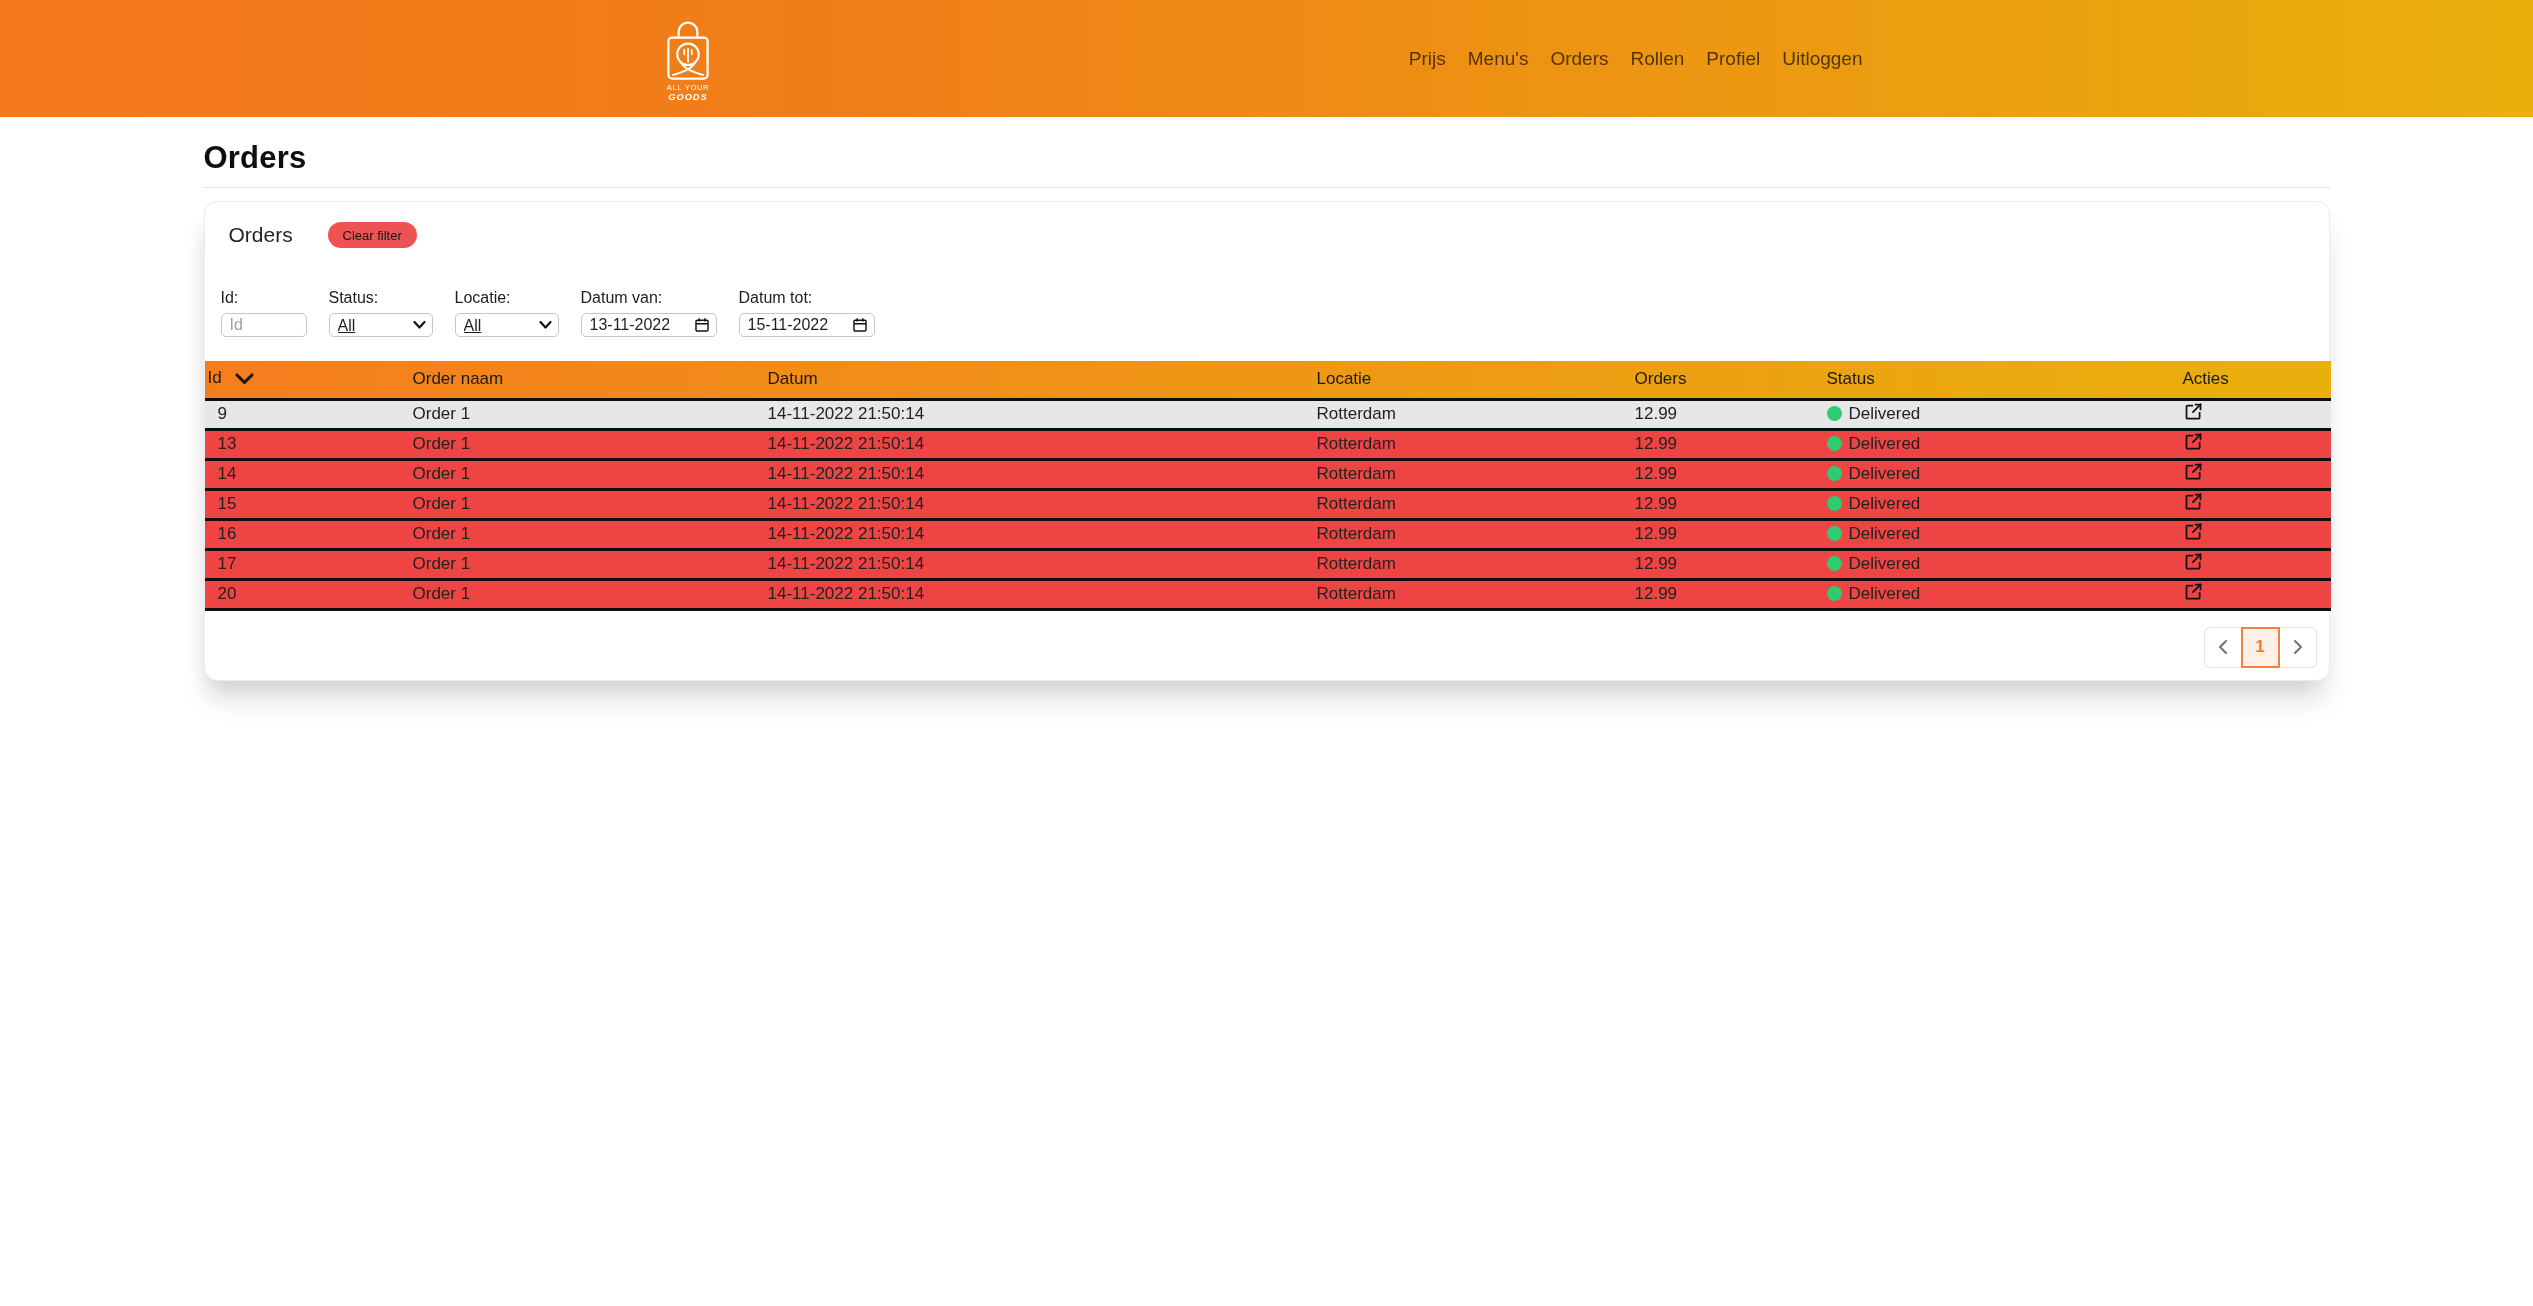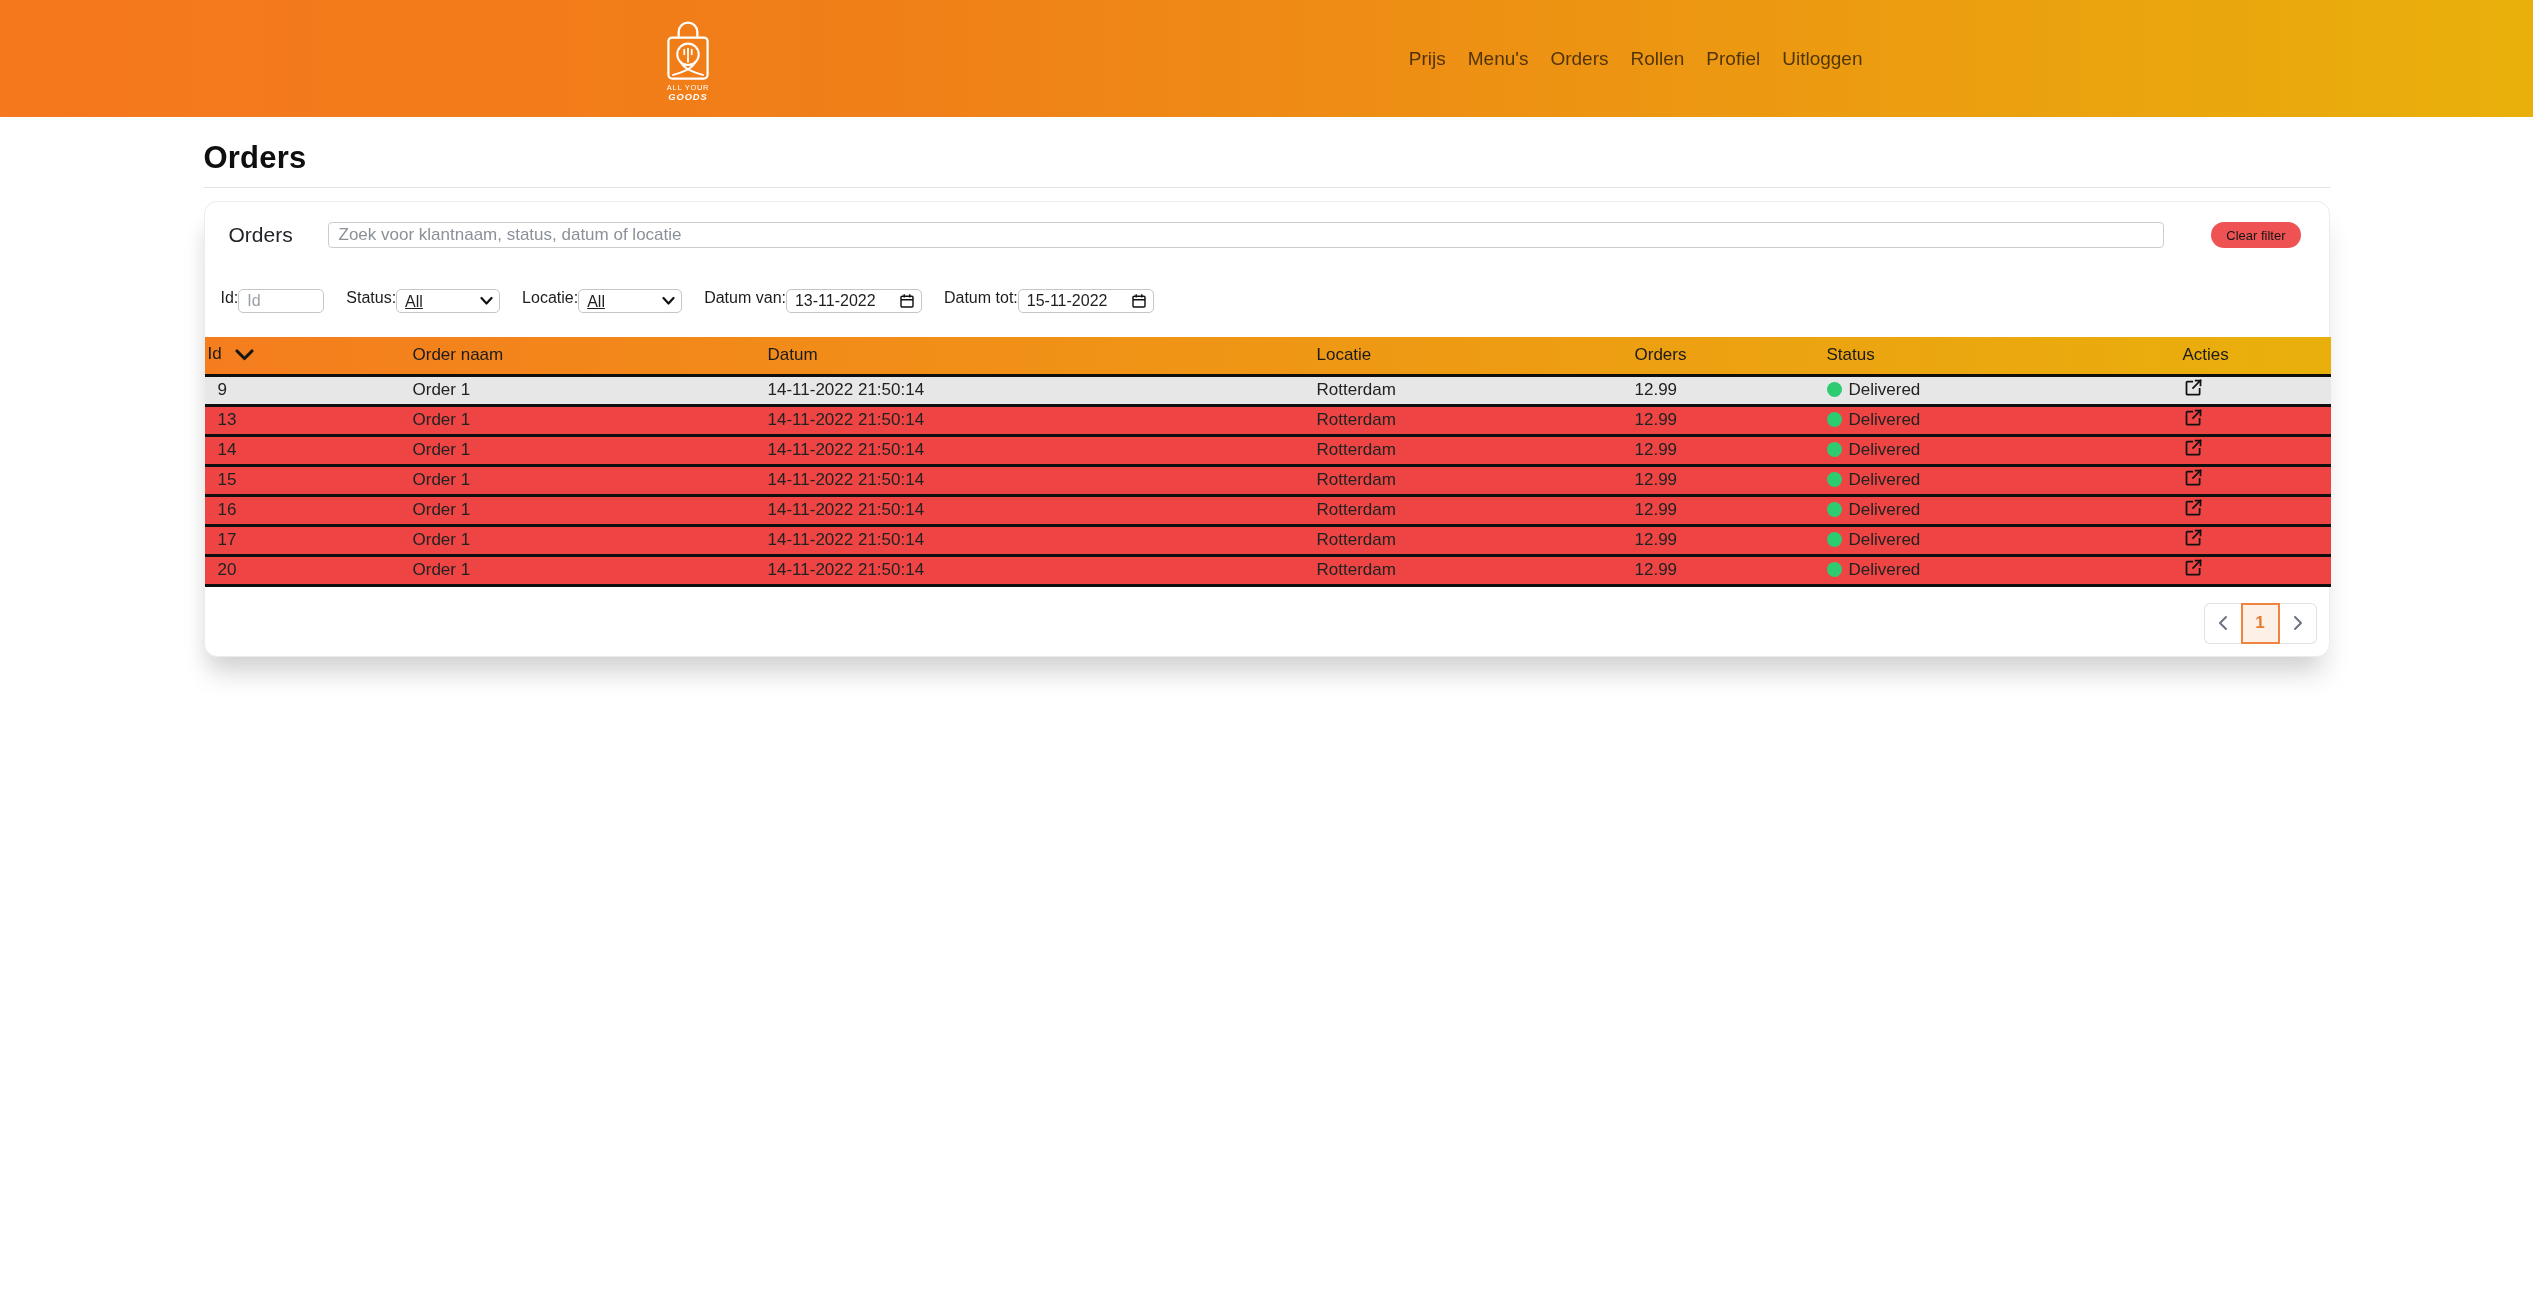--- a/index.html
+++ b/index.html
@@ -27,21 +27,21 @@
   .panel-label { font-size: 21px; color: #212529; flex: 0 0 99px; }
   .search-input { flex: 1 1 auto; height: 26px; border: 1px solid #c9cdd2; border-radius: 4px;
     padding: 0 10px; font-size: 17px; color: #212529; margin-right: 47px; outline: none;
     font-family: "Liberation Sans", "DejaVu Sans", sans-serif; }
   .search-input::placeholder { color: #8b9198; }
   .clear-btn { height: 26px; padding: 0 15px; border: none; border-radius: 13px; background: #EE5253;
     color: #151515; font-size: 13px; cursor: pointer; font-family: "Liberation Sans", "DejaVu Sans", sans-serif; }
 
   
   .filters { display: flex; gap: 22px; padding-left: 16px; margin-top: 41px; }
-  .field { display: flex; }
+  .field { display: flex; flex-direction: column; }
   .field label { font-size: 16px; color: #1d1d1d; margin-bottom: 6px; }
   .control { height: 24px; border: 1px solid #c6c6c6; border-radius: 5px; background: #fff;
     font-size: 16px; color: #1f1f1f; padding: 0 8px; outline: none;
     font-family: "Liberation Sans", "DejaVu Sans", sans-serif; }
   .control::placeholder { color: #9aa0a6; }
   .id-input { width: 86px; }
   .select-wrap, .date-wrap { position: relative; display: inline-block; }
   .select-wrap select { appearance: none; -webkit-appearance: none; width: 104px; padding-right: 26px; cursor: pointer; text-decoration: underline; }
   .select-wrap .chev, .date-wrap .cal { position: absolute; right: 7px; top: 50%; transform: translateY(-50%);
     pointer-events: none; display: flex; }
@@ -102,21 +102,20 @@
 </header>
 
 <main class="main">
   <h1 class="page-title">Orders</h1>
   <hr class="title-divider">
 
   <section class="card">
 
     <div class="search-row">
       <span class="panel-label">Orders</span>
-      <input class="search-input" type="text" placeholder="Zoek voor klantnaam, status, datum of locatie" style="">
       <button class="clear-btn">Clear filter</button>
     </div>
 
     <div class="filters">
       <div class="field">
         <label>Id:</label>
         <input class="control id-input" type="text" placeholder="Id" style="">
       </div>
       <div class="field">
         <label>Status:</label>

